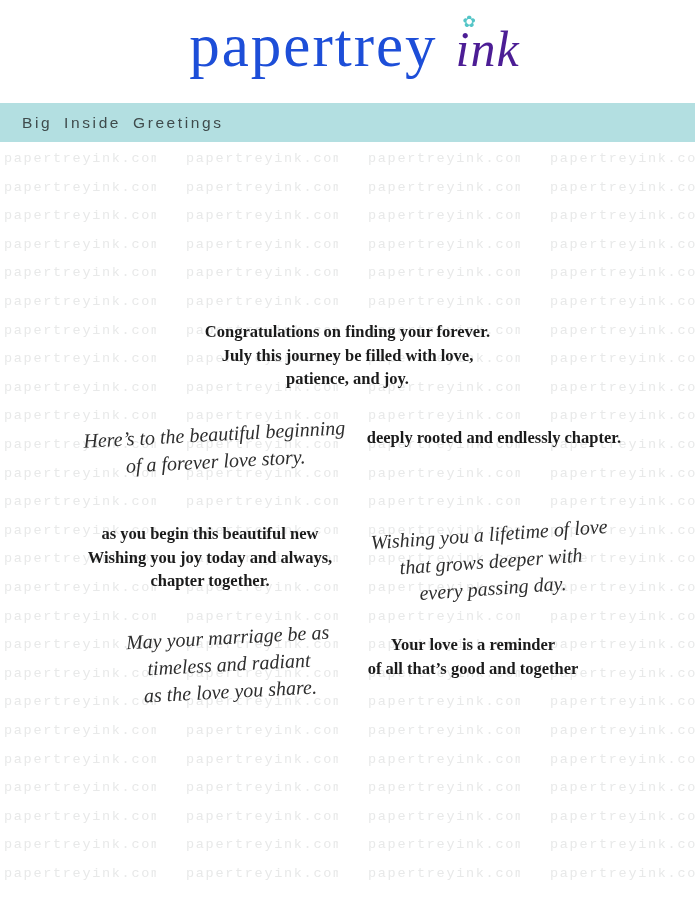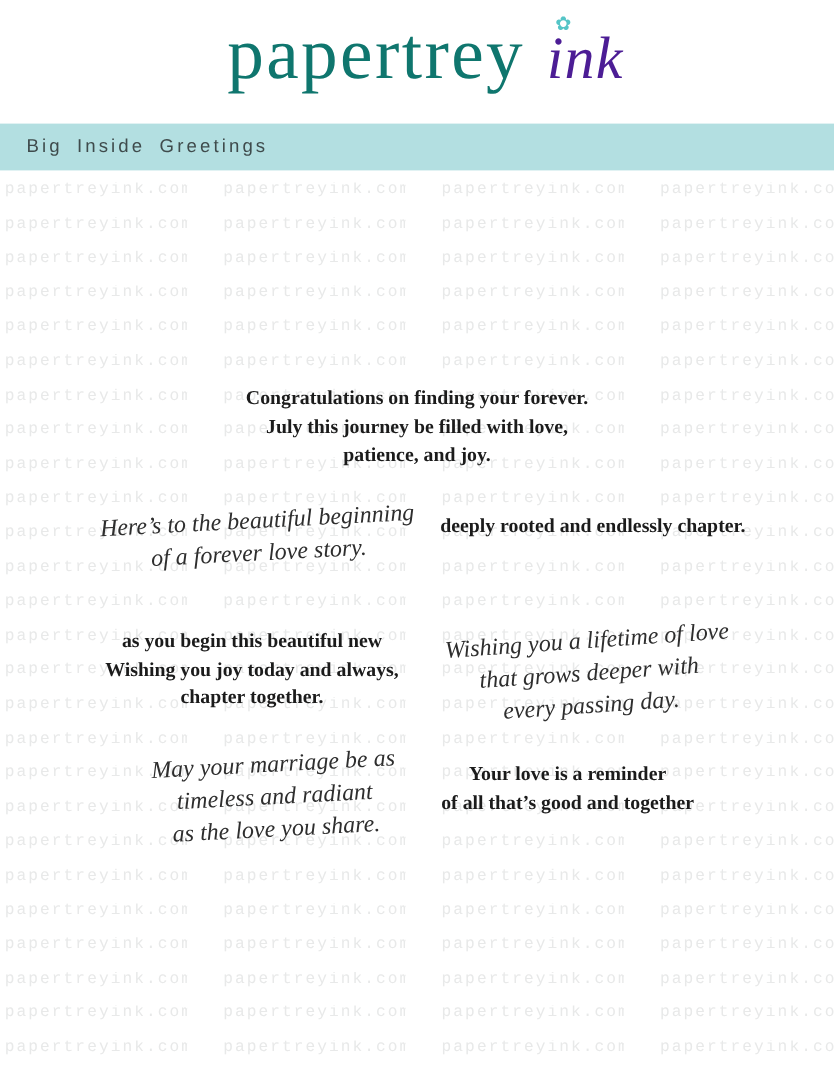--- a/index.html
+++ b/index.html
@@ -8,21 +8,21 @@
     overflow:hidden;font-family:"Liberation Sans",sans-serif;
   }
   
   .logo{
     position:absolute;top:10px;left:0;width:100%;
     display:flex;justify-content:center;align-items:baseline;gap:18px;
     padding-left:14px;box-sizing:border-box;z-index:3;
   }
   .logo-serif{
     font-family:"Liberation Serif",serif;font-size:61px;line-height:72px;
-    color:#0f766e;letter-spacing:2px;
+    color:#1d4ed8;letter-spacing:2px;
   }
   .logo-script-wrap{position:relative;display:inline-block;}
   .logo-script{
     font-family:"Liberation Serif",serif;font-style:italic;
     font-size:50px;color:#4c1d95;letter-spacing:1px;
   }
   .flower{
     position:absolute;left:7px;top:-6px;font-size:16px;line-height:16px;
     color:#54c5c7;font-style:normal;
   }

